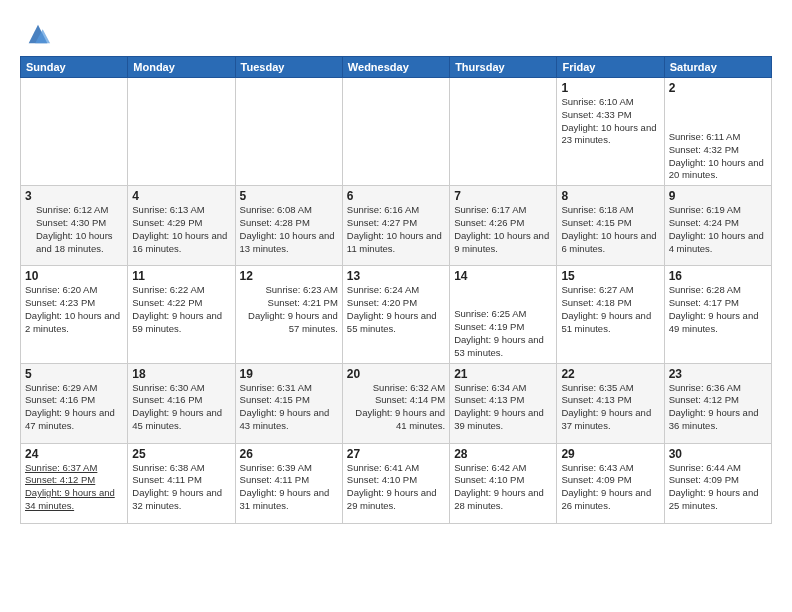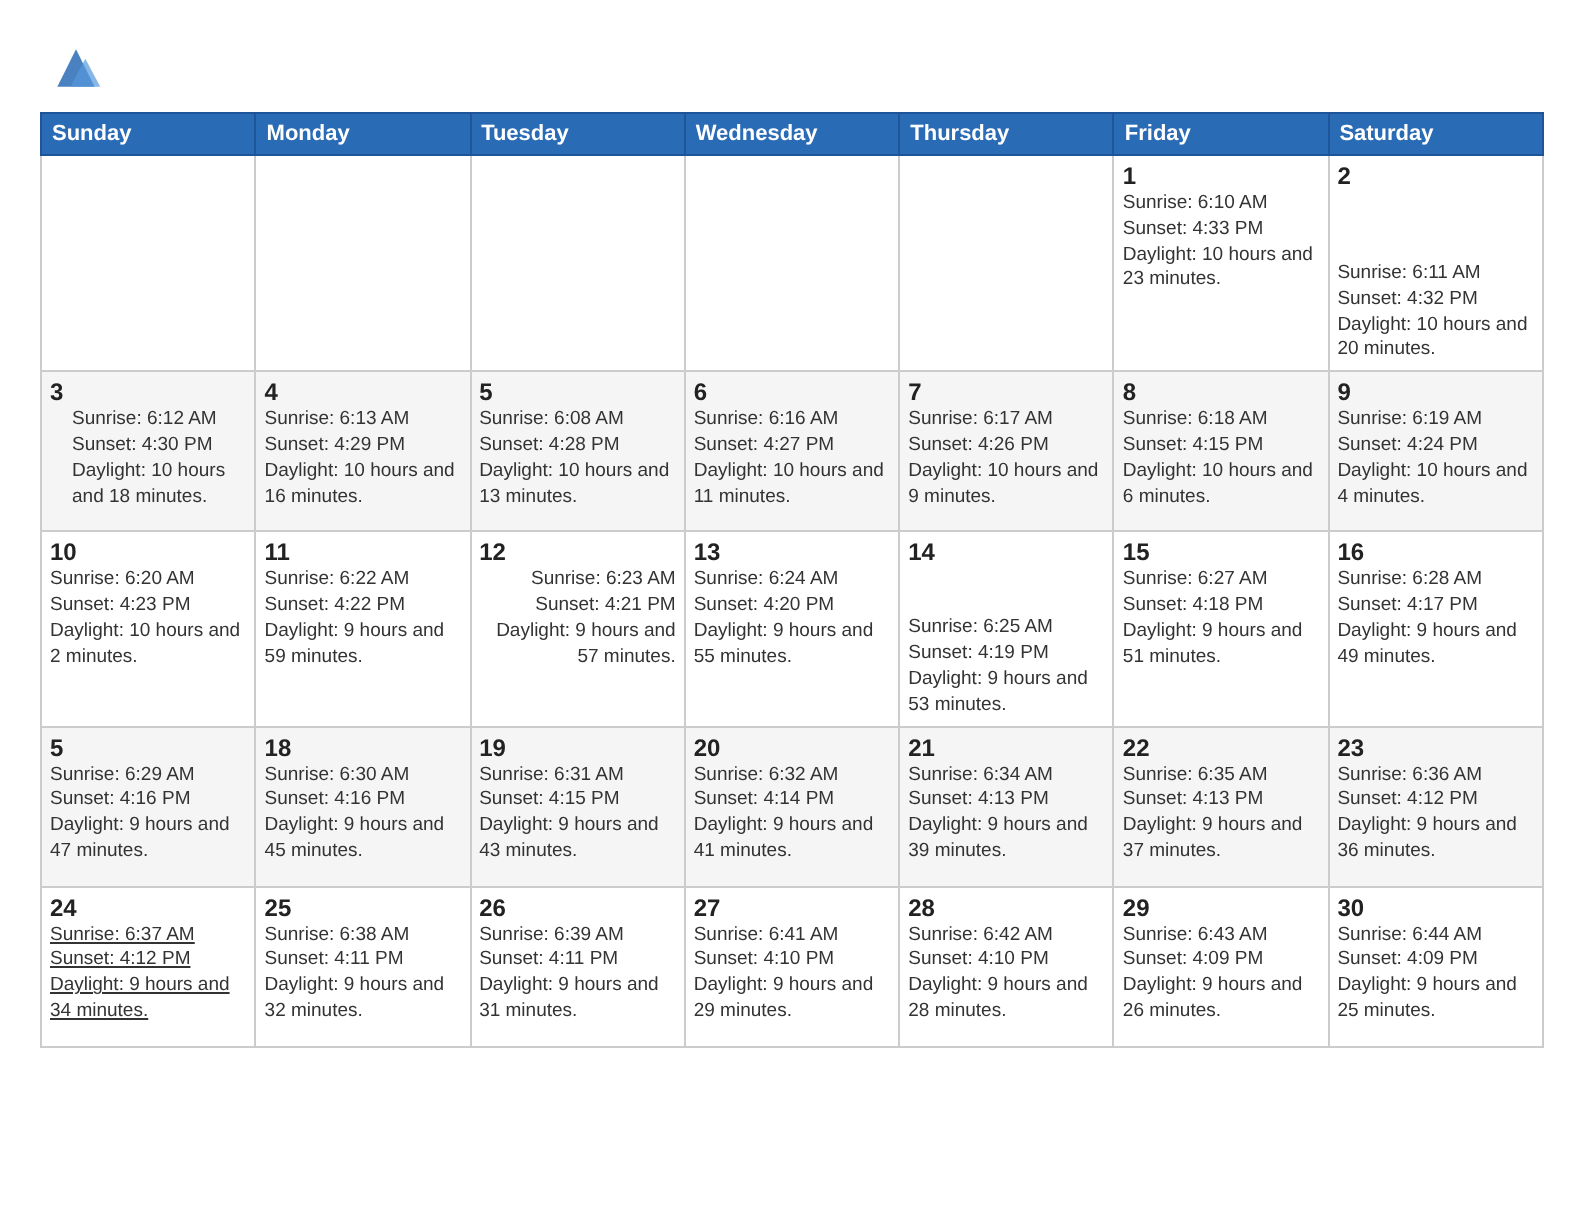--- a/index.html
+++ b/index.html
@@ -249,21 +249,21 @@
 Daylight: 9 hours and 45 minutes.</div>
           </td>
           <td>
             <span class="day-number">19</span>
             <div class="day-info" style="white-space: pre-line;">Sunrise: 6:31 AM
 Sunset: 4:15 PM
 Daylight: 9 hours and 43 minutes.</div>
           </td>
           <td>
             <span class="day-number">20</span>
-            <div class="day-info" style="white-space: pre-line;">Sunrise: 6:32 AM
+            <div class="day-info" style="white-space: pre-line; text-align: right;">Sunrise: 6:32 AM
 Sunset: 4:14 PM
 Daylight: 9 hours and 41 minutes.</div>
           </td>
           <td>
             <span class="day-number">21</span>
             <div class="day-info" style="white-space: pre-line;">Sunrise: 6:34 AM
 Sunset: 4:13 PM
 Daylight: 9 hours and 39 minutes.</div>
           </td>
           <td>

